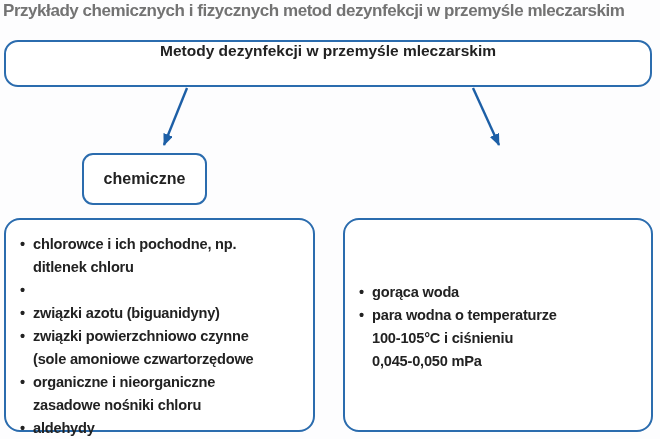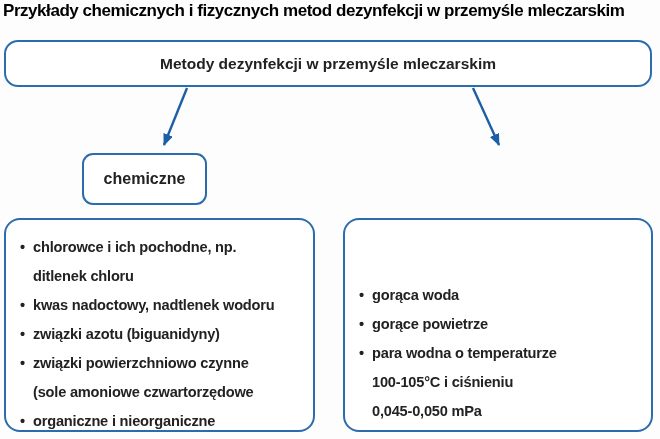--- a/index.html
+++ b/index.html
@@ -14,34 +14,34 @@
     width: 660px; height: 439px;
   }
   .title {
     position: absolute;
     left: 3px; top: 1px;
     margin: 0;
     width: 654px;
     font-size: 17px;
     font-weight: bold;
     letter-spacing: -0.45px;
-    color: #000000;
+    color: #737373;
     white-space: nowrap;
   }
   .box {
     position: absolute;
     box-sizing: border-box;
     background: #ffffff;
     border: 2px solid #2b6cae;
   }
   .root-box {
     left: 4px; top: 40px;
     width: 648px; height: 47px;
     border-radius: 14px;
-    display: flex; align-items: center; justify-content: center;
+    display: flex; align-items: flex-start; justify-content: center;
     font-size: 15.5px; font-weight: bold; color: #222222;
   }
   .branch-box {
     top: 153px; height: 52px;
     border-radius: 11px;
     display: flex; align-items: center; justify-content: center;
     font-size: 16px; font-weight: bold; color: #222222;
   }
   .branch-chem { left: 82px;  width: 125px; }
   .branch-fiz  { left: 438px; width: 124px; }
@@ -57,21 +57,21 @@
     width: 100%; height: 100%;
     padding: 13px 6px 6px 14px;
   }
   .list-right .list-inner { padding-top: 48px; margin-top: 13px; }
   .li {
     display: flex;
     align-items: flex-start;
     font-size: 14.6px;
     font-weight: bold;
     letter-spacing: -0.2px;
-    line-height: 29px;
+    line-height: 23px;
     color: #222222;
   }
   .dot {
     flex: 0 0 13px;
     width: 13px;
   }
   .dot::before { content: "\2022"; }
   .txt {
     white-space: pre-line;
   }
@@ -110,21 +110,20 @@
 
   <div class="box list-box list-left">
     <div class="list-inner">
       <div class="li">
         <span class="dot"></span>
         <span class="txt">chlorowce i ich pochodne, np.
 ditlenek chloru</span>
       </div>
       <div class="li">
         <span class="dot"></span>
-        <span class="txt">kwas nadoctowy, nadtlenek wodoru</span>
       </div>
       <div class="li">
         <span class="dot"></span>
         <span class="txt">związki azotu (biguanidyny)</span>
       </div>
       <div class="li">
         <span class="dot"></span>
         <span class="txt">związki powierzchniowo czynne
 (sole amoniowe czwartorzędowe</span>
       </div>
@@ -141,24 +140,20 @@
   </div>
 
   <div class="box list-box list-right">
     <div class="list-inner">
       <div class="li">
         <span class="dot"></span>
         <span class="txt">gorąca woda</span>
       </div>
       <div class="li">
         <span class="dot"></span>
-        <span class="txt">gorące powietrze</span>
-      </div>
-      <div class="li">
-        <span class="dot"></span>
         <span class="txt">para wodna o temperaturze
 100-105°C i ciśnieniu
 0,045-0,050 mPa</span>
       </div>
     </div>
   </div>
 
 </div>
 
 </body></html>

